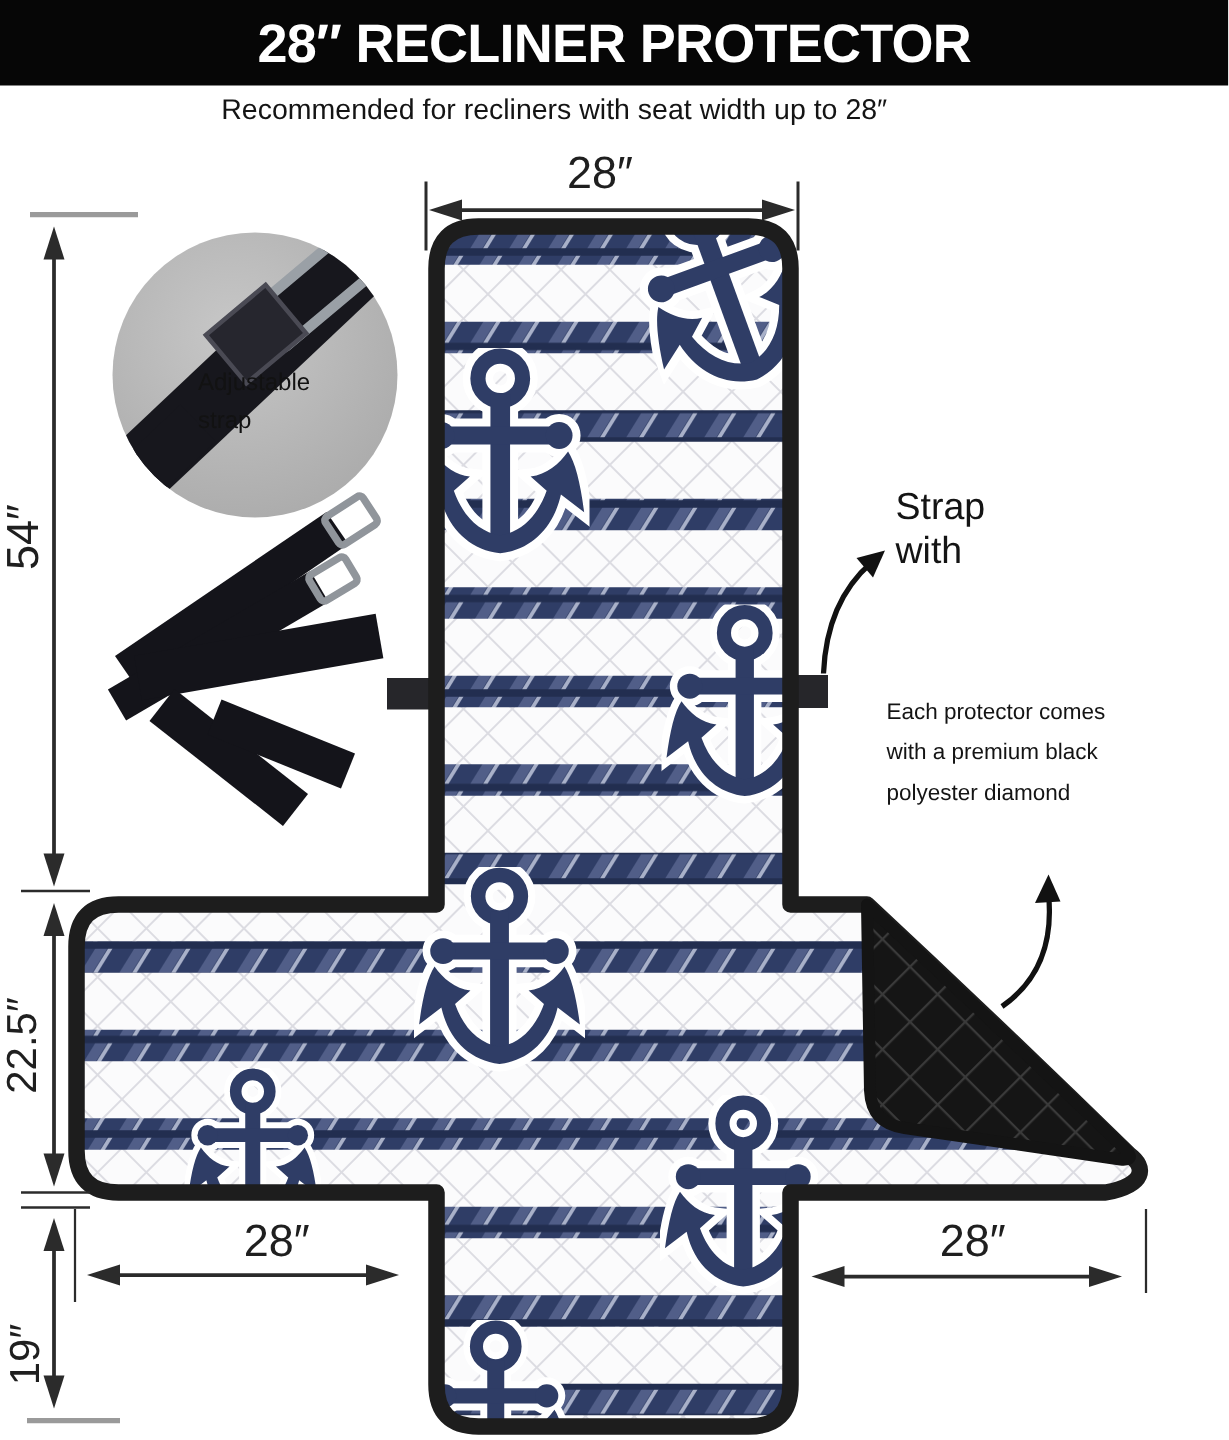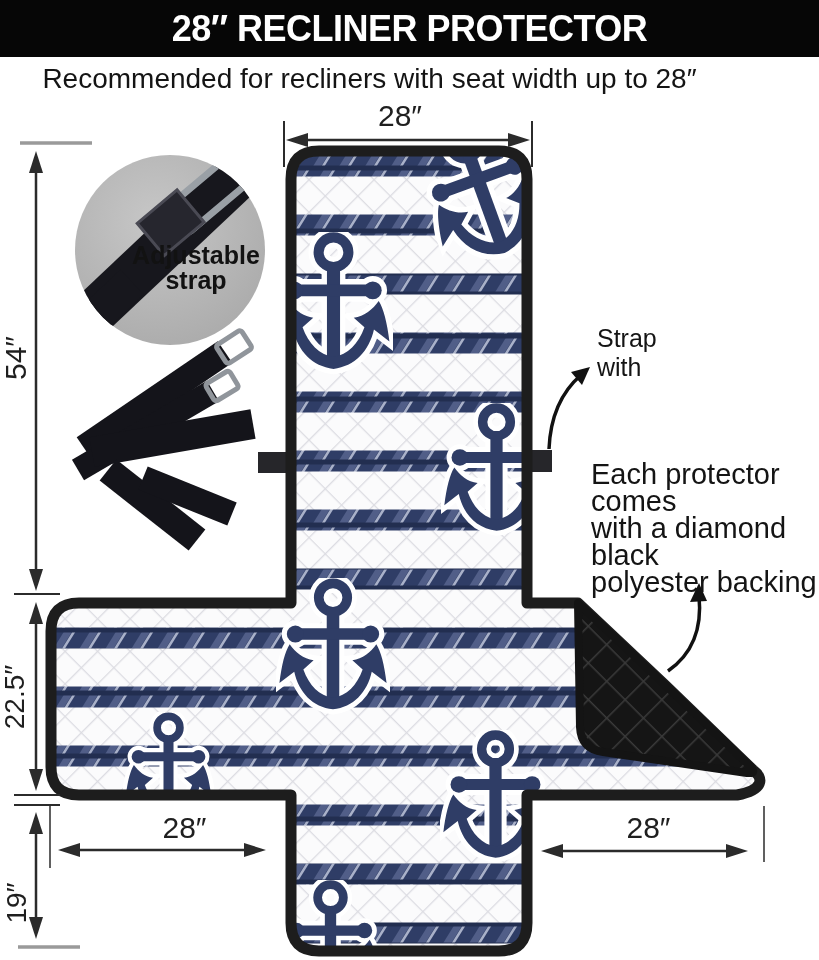--- a/index.html
+++ b/index.html
@@ -3,33 +3,33 @@
 <meta charset="utf-8">
 <style>
   html,body{margin:0;padding:0;background:#ffffff;}
   .stage{position:relative;width:819px;height:960px;overflow:hidden;background:#ffffff;
          font-family:"Liberation Sans",sans-serif;}
   .art{position:absolute;left:0;top:0;}
   .headerbar{position:absolute;left:0;top:0;width:819px;height:57px;background:#060606;
              display:flex;align-items:center;justify-content:center;}
   .headerbar .title{color:#ffffff;font-size:36px;font-weight:bold;letter-spacing:-0.5px;}
   .subtitle{position:absolute;left:0;top:63px;width:739px;text-align:center;
-            font-size:28px;color:#141414;}
+            font-size:19px;color:#141414;}
   .t{position:absolute;color:#1f1f1f;}
   .dim{font-size:30px;text-align:center;}
   .rot{transform:rotate(-90deg);}
   .dim-top28{left:355px;top:99px;width:90px;}
   .dim-l28{left:142px;top:811px;width:85px;}
   .dim-r28{left:606px;top:811px;width:85px;}
   .dim-54{left:-22px;top:341px;width:76px;}
   .dim-225{left:-31px;top:681px;width:92px;font-size:28px;}
   .dim-19{left:-19px;top:887px;width:72px;font-size:28px;}
-  .adjustable{left:132px;top:243px;width:128px;text-align:center;font-size:25px;line-height:25px;color:#121212;font-weight:bold;}
+  .adjustable{left:132px;top:243px;width:128px;text-align:left;font-size:16px;line-height:25px;color:#121212;}
   .straphook{left:597px;top:324px;font-size:25px;line-height:29px;color:#141414;}
-  .backingnote{left:591px;top:461px;font-size:29px;line-height:27px;color:#141414;}
+  .backingnote{left:591px;top:461px;font-size:15px;line-height:27px;color:#141414;}
 </style>
 </head>
 <body>
 
 <div class="stage">
 
 <svg class="art" width="819" height="960" viewBox="0 0 819 960">
   <defs>
     <pattern id="quilt" width="23" height="23" patternUnits="userSpaceOnUse" patternTransform="rotate(45 0 0)">
       <rect width="23" height="23" fill="#fbfbfc"></rect>
@@ -205,17 +205,17 @@
   <div>strap</div>
 </div>
 
 <div class="t straphook">
   <div>Strap</div>
   <div>with</div>
 </div>
 
 <div class="t backingnote">
   <div>Each protector comes</div>
-  <div>with a diamond black</div>
-  <div>polyester backing</div>
+  <div>with a premium black</div>
+  <div>polyester diamond</div>
 </div>
 
 </div>
 
 </body></html>

